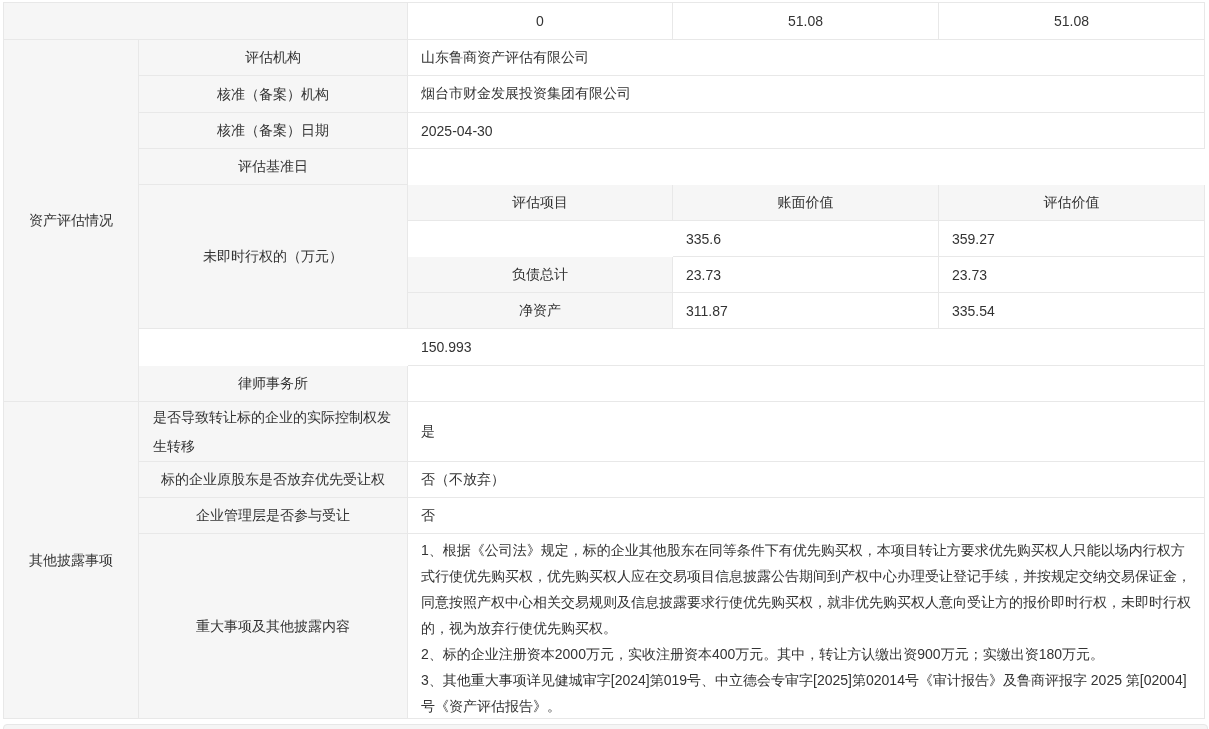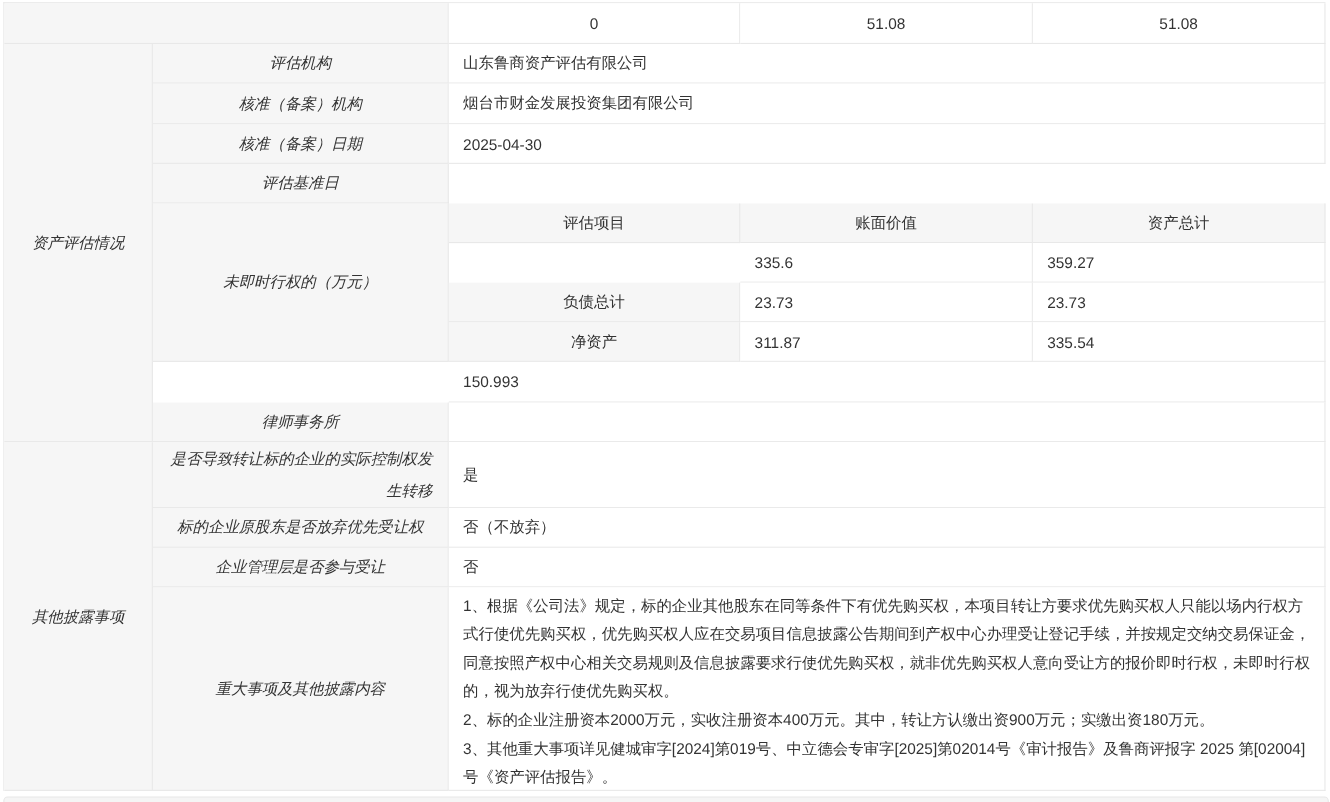--- a/index.html
+++ b/index.html
@@ -20,21 +20,21 @@
   }
   .c {
     box-sizing:border-box;
     border-right:1px solid #e8e8e8;
     border-bottom:1px solid #e8e8e8;
     display:flex; align-items:center;
     font-size:14px; color:#333;
     background:#fff;
   }
   .g { background:#f6f6f6; }
-  .lbl { justify-content:center; text-align:right; padding:0 14px; line-height:29px;font-style:italic; }
+  .lbl { justify-content:center; text-align:left; padding:0 14px; line-height:29px; }
   .val { padding:0 13px; text-align:center; }
   .num { justify-content:center; }
   .txt { display:block; padding:3px 13px 12px 13px; }
   .txt p { line-height:26px; font-size:14px; color:#333; }
   .bottom-bar {
     position:absolute; left:3px; top:724px; width:1205px; height:10px;
     box-sizing:border-box;
     background:#f5f5f5;
     border:1px solid #e7e7e7;
     border-radius:4px 4px 0 0;
@@ -61,21 +61,21 @@
 
     <div class="c g lbl" style="grid-area:4/2/5/3">核准（备案）日期</div>
     <div class="c val" style="grid-area:4/3/5/6">2025-04-30</div>
 
     <div class="c g lbl" style="grid-area:5/2/6/3">评估基准日</div>
 
     <div class="c g lbl" style="grid-area:6/2/10/3">未即时行权的（万元）</div>
 
     <div class="c g num" style="grid-area:6/4/7/5">账面价值</div>
     <div class="c g num" style="grid-area:6/3/7/4">评估项目</div>
-    <div class="c g num" style="grid-area:6/5/7/6">资产总计</div>
+    <div class="c g num" style="grid-area:6/5/7/6">评估价值</div>
 
     <div class="c val" style="grid-area:7/4/8/5">335.6</div>
     <div class="c val" style="grid-area:7/5/8/6">359.27</div>
 
     <div class="c g num" style="grid-area:8/3/9/4">负债总计</div>
     <div class="c val" style="grid-area:8/4/9/5">23.73</div>
     <div class="c val" style="grid-area:8/5/9/6">23.73</div>
 
     <div class="c g num" style="grid-area:9/3/10/4">净资产</div>
     <div class="c val" style="grid-area:9/4/10/5">311.87</div>

